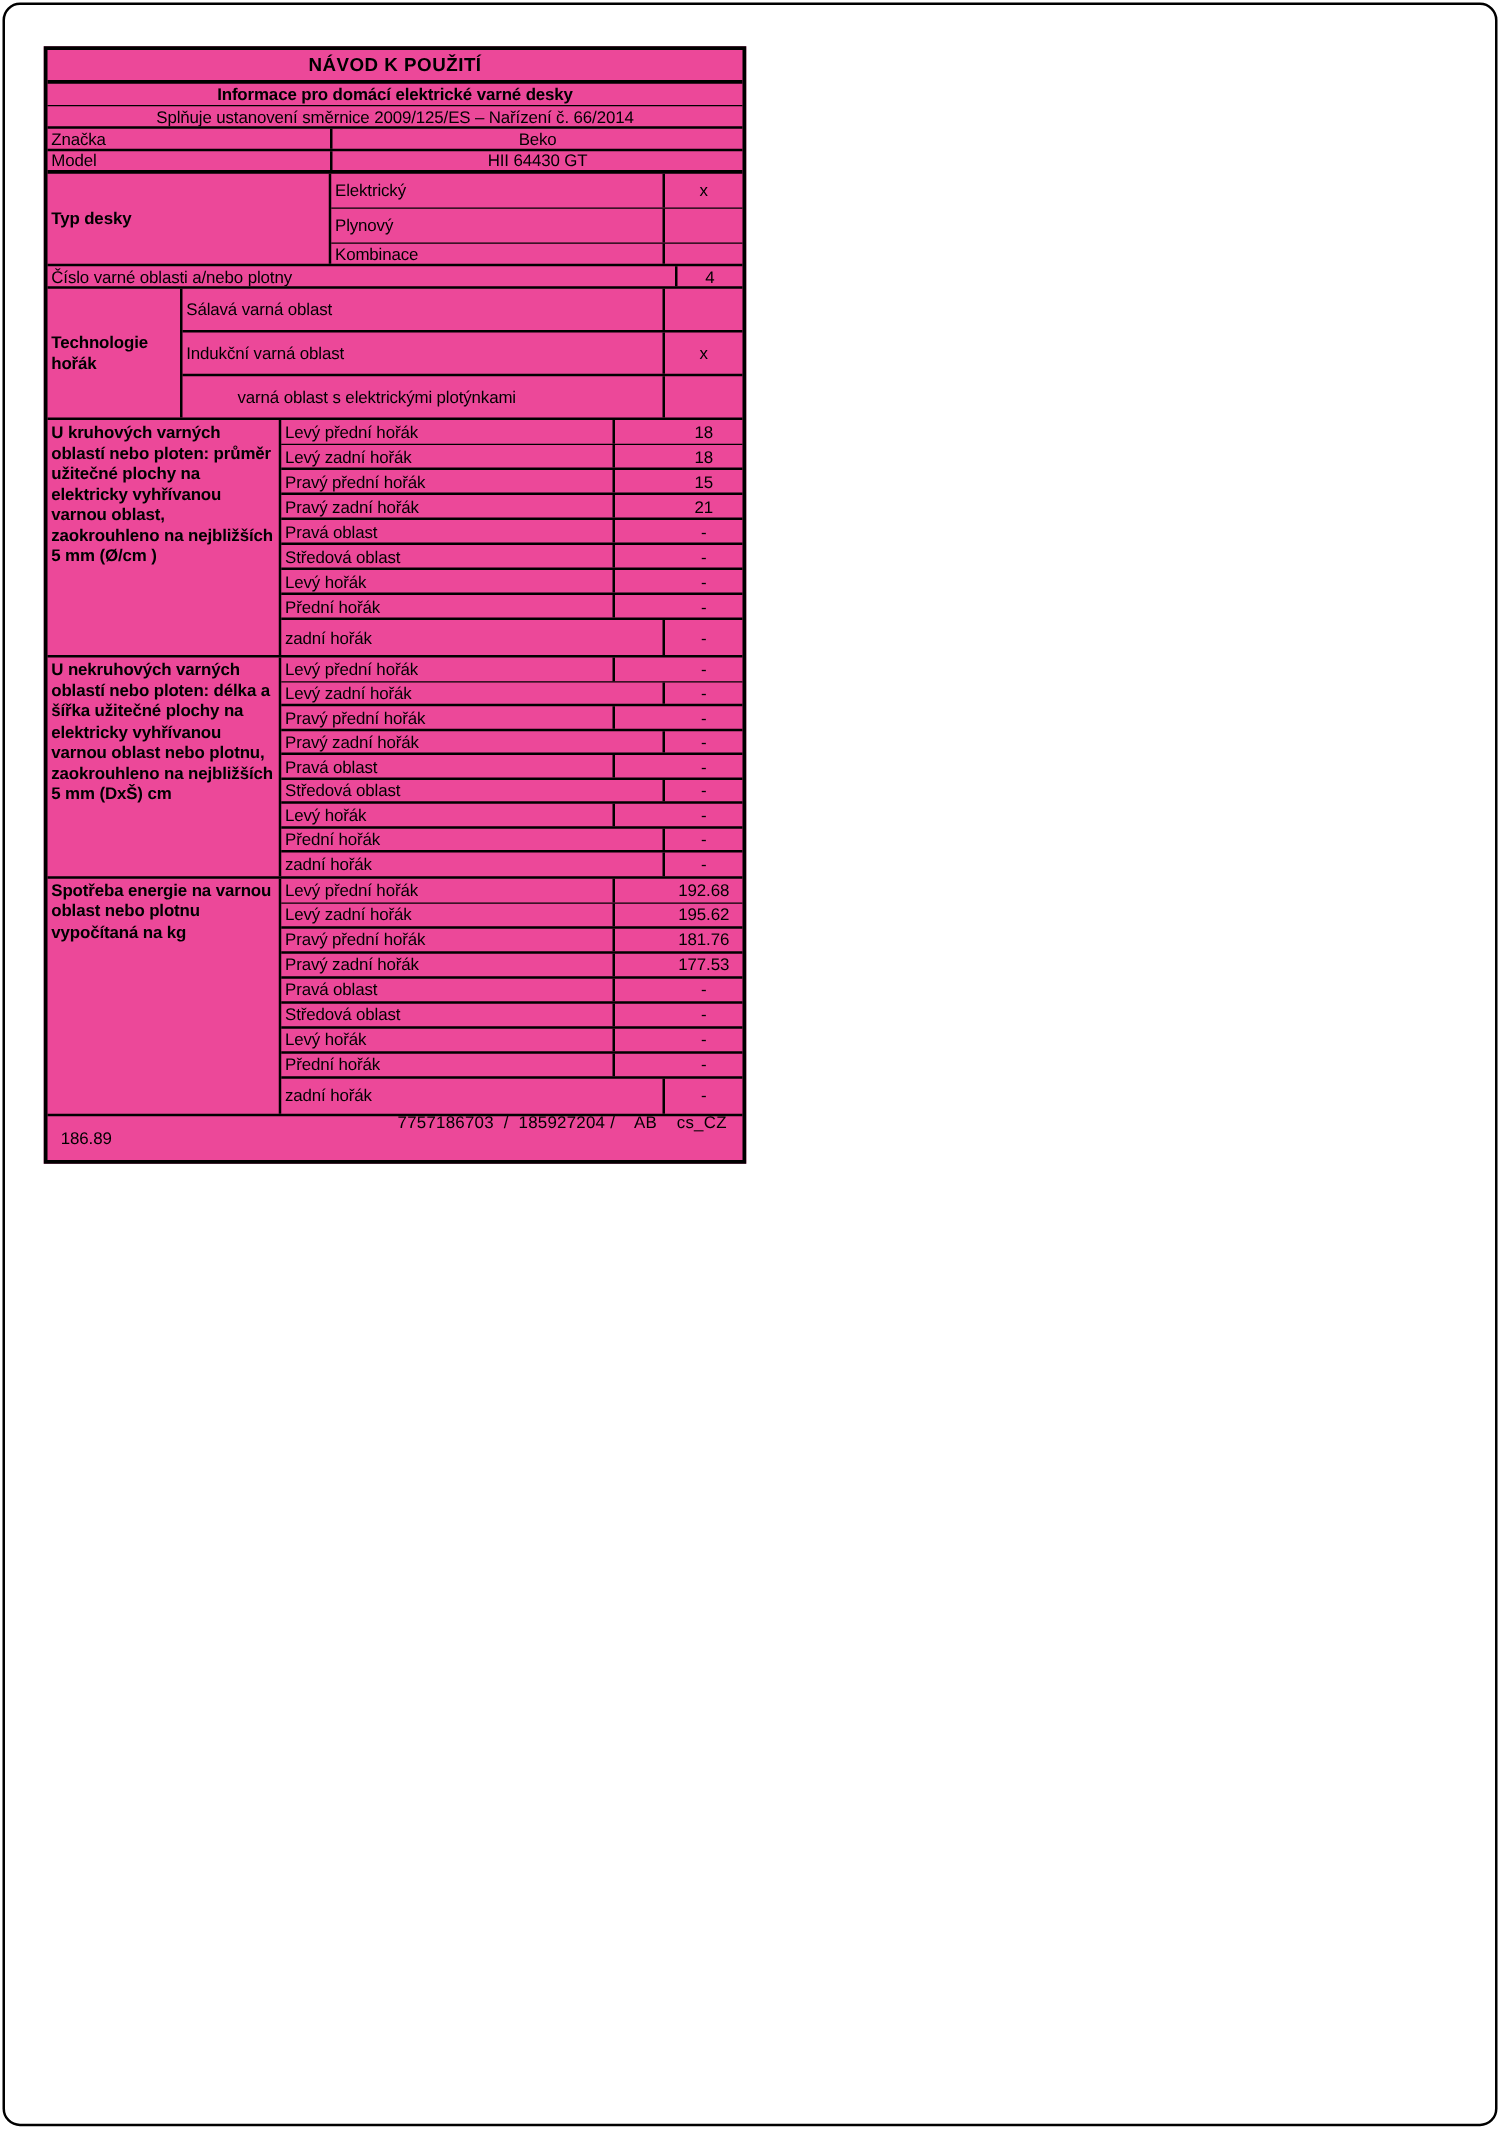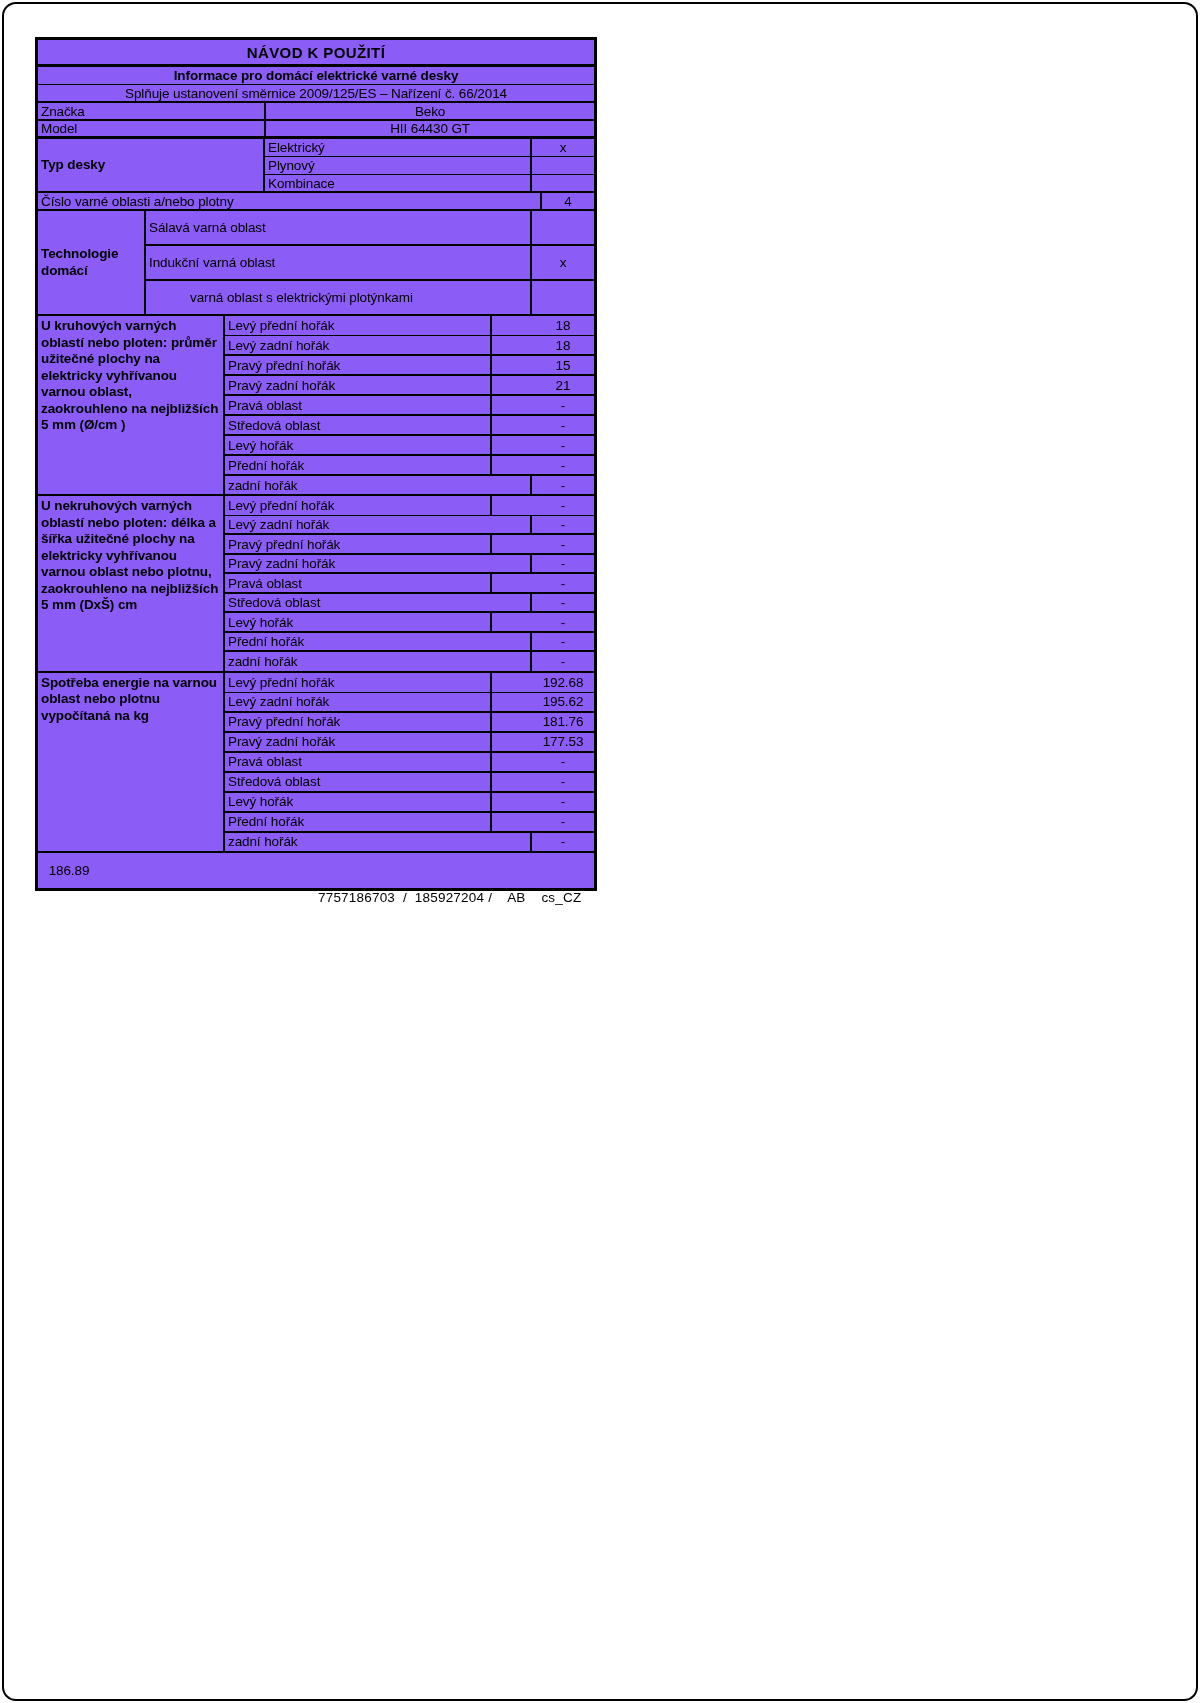--- a/index.html
+++ b/index.html
@@ -8,21 +8,21 @@
     position:relative; width:1200px; height:1703px; background:#fff;
     font-family:"Liberation Sans", sans-serif; color:#000;
     overflow:hidden;
   }
   .page-border {
     position:absolute; inset:2px; border:2px solid #000; border-radius:14px;
     pointer-events:none;
   }
   .fiche {
     position:absolute; left:35px; top:37px; width:562px;
-    border:3px solid #000; background:#8b5cf6;
+    border:3px solid #000; background:#ec4899;
     font-size:13.5px; letter-spacing:-0.1px;
   }
   .trow { display:flex; width:100%; border-bottom:2px solid #000; }
   .trow.bb1 { border-bottom-width:1px;justify-content:flex-end; }
   .trow.bb3 { border-bottom-width:3px; }
   .trow.bb0 { border-bottom:none; }
   .h27 { height:27px; }
   .h18 { height:18px; }
   .h35 { height:35px; }
   .cell { display:flex; align-items:center; overflow:hidden; }
@@ -40,21 +40,21 @@
     line-height:16.5px; display:flex; align-items:flex-start;font-weight:bold;
   }
   .seclabel.vcenter { align-items:center; }
   .techlabel { width:149px; }
   .techmid   { width:345px; }
   .subcol { flex:1; display:flex; flex-direction:column; }
   .sub { display:flex; width:100%; border-bottom:2px solid #000; }
   .sub.bb1 { border-bottom-width:1px; }
   .sub.last { border-bottom:none; }
   .sub .mid { flex:1; }
-  .s18 { height:18px; } .s16 { height:16px; }
+  .s18 { height:28px; } .s16 { height:16px; }
   .s35 { height:35px; } .s33 { height:33px;padding-left:41px; }
   .s20 { height:20px;gap:40px; } .s19 { height:19px; } .s185 { height:18.5px; }
   .footer {
     position:absolute; left:318px; top:890px;
     font-size:13.5px; white-space:pre; letter-spacing:0.2px;
   }
 </style>
 </head>
 <body>
 
@@ -99,21 +99,21 @@
         </div>
       </div>
     </div>
 
     <div class="trow h18">
       <div class="cell wide">Číslo varné oblasti a/nebo plotny</div>
       <div class="cell val">4</div>
     </div>
 
     <div class="sec">
-      <div class="seclabel techlabel vcenter">Technologie domácí</div>
+      <div class="seclabel techlabel vcenter">Technologie hořák</div>
       <div class="subcol">
         <div class="sub s35">
           <div class="cell mid techmid">Sálavá varná oblast</div>
           <div class="cell val"></div>
         </div>
         <div class="sub s35">
           <div class="cell mid techmid">Indukční varná oblast</div>
           <div class="cell val">x</div>
         </div>
         <div class="sub last s33">

